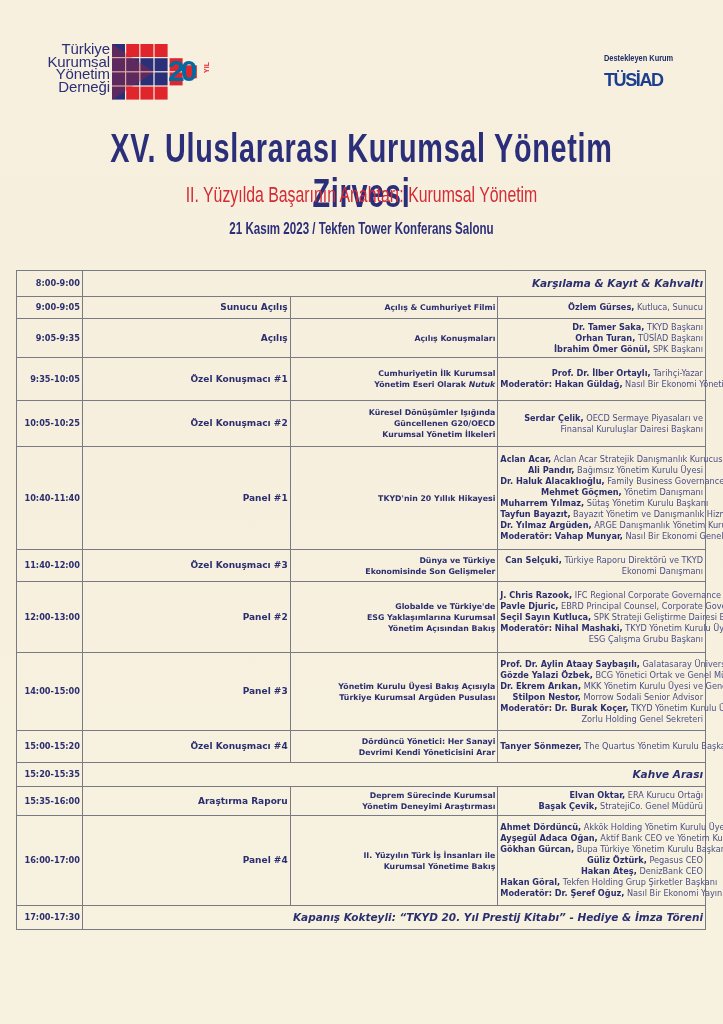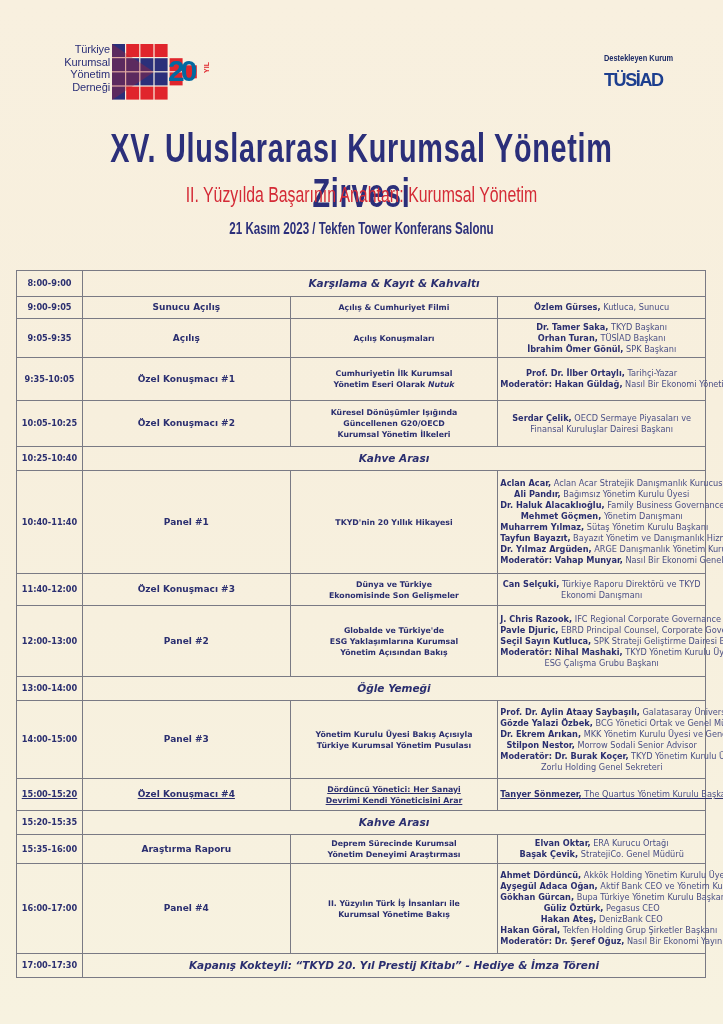--- a/index.html
+++ b/index.html
@@ -5,21 +5,21 @@
     html, body { margin: 0; padding: 0; }
     body {
       width: 723px; height: 1024px; overflow: hidden; position: relative;
       background: linear-gradient(180deg, #f8f0df 0%, #f7efdd 40%, #f7f2e0 100%);
       font-family: "DejaVu Sans", sans-serif;
       color: #2a2a6a;
     }
     .logo { position: absolute; left: 46px; top: 42px; width: 170px; height: 58px; }
     .logo-text {
       position: absolute; left: 0; top: 1px; width: 64px;
-      font-family: "Liberation Sans", sans-serif; font-size: 11px; line-height: 12.6px;
+      font-family: "Liberation Sans", sans-serif; font-size: 15px; line-height: 12.6px;
       color: #2b2f78; text-align: right; letter-spacing: -0.1px;
     }
     .logo-grid { position: absolute; left: 66px; top: 2px; width: 96px; height: 56px; }
     .logo-20 {
       position: absolute; left: 122px; top: 12px; font-family: "Liberation Sans", sans-serif;
       font-weight: bold; font-size: 30px; color: #0369a1; letter-spacing: -4px;
     }
     .logo-yil {
       position: absolute; left: 157px; top: 20px; font-size: 7px; color: #e0252c; font-weight: bold;
       writing-mode: vertical-rl; transform: rotate(180deg); font-family: "Liberation Sans", sans-serif;
@@ -48,21 +48,21 @@
       position: absolute; left: 0; width: 723px; text-align: center; top: 219px;
       font-family: "Liberation Sans", sans-serif; font-weight: bold; font-size: 17px; color: #2b2f7a;
       transform: scaleX(0.68); transform-origin: center; white-space: nowrap;
     }
     table.agenda {
       position: absolute; left: 16px; top: 270px; width: 690px;
       border-collapse: collapse; table-layout: fixed;
       font-family: "DejaVu Sans", sans-serif; font-size: 8.6px; color: #2b2f70;
     }
     table.agenda td {
-      border: 1.3px solid #7a7a84; text-align: center; vertical-align: middle; padding: 0 2px;
+      border: 1.3px solid #7a7a84; text-align: right; vertical-align: middle; padding: 0 2px;
       line-height: 11px;
     }
     .c-time { width: 61px; font-weight: bold; font-size: 8.2px; color: #2b2f70; }
     .c-session { width: 97px; font-weight: bold; font-size: 9px; }
     .c-topic { width: 162px; font-weight: bold; font-size: 7.8px; line-height: 11.5px; }
     .c-speakers { font-size: 8.2px; color: #4a4f86; line-height: 11.2px; }
     .c-speakers b { color: #2b2f70; }
     .c-full { font-weight: bold; font-style: italic; font-size: 10.5px; color: #2b2f70; }
     .line { display: block; white-space: nowrap; }
     .topic-em { font-style: italic; margin-top: 16px; }
@@ -160,24 +160,20 @@
         <td class="c-topic">
           <span class="line"><span>Küresel Dönüşümler Işığında</span></span>
           <span class="line"><span>Güncellenen G20/OECD</span></span>
           <span class="line"><span>Kurumsal Yönetim İlkeleri</span></span>
         </td>
         <td class="c-speakers">
           <span class="line"><b>Serdar Çelik,</b><span> OECD Sermaye Piyasaları ve</span></span>
           <span class="line"><b></b><span>Finansal Kuruluşlar Dairesi Başkanı</span></span>
         </td>
       </tr>
-      <tr style="height: 24px;">
-        <td class="c-time">10:25-10:40</td>
-        <td colspan="3" class="c-full">Kahve Arası</td>
-      </tr>
       <tr style="height: 103px;">
         <td class="c-time">10:40-11:40</td>
         <td class="c-session">Panel #1</td>
         <td class="c-topic">
           <span class="line"><span>TKYD'nin 20 Yıllık Hikayesi</span></span>
         </td>
         <td class="c-speakers">
           <span class="line"><b>Aclan Acar,</b><span> Aclan Acar Stratejik Danışmanlık Kurucusu</span></span>
           <span class="line"><b>Ali Pandır,</b><span> Bağımsız Yönetim Kurulu Üyesi</span></span>
           <span class="line"><b>Dr. Haluk Alacaklıoğlu,</b><span> Family Business Governance, LLP Kurucusu</span></span>
@@ -209,41 +205,37 @@
           <span class="line"><span>Yönetim Açısından Bakış</span></span>
         </td>
         <td class="c-speakers">
           <span class="line"><b>J. Chris Razook,</b><span> IFC Regional Corporate Governance Lead</span></span>
           <span class="line"><b>Pavle Djuric,</b><span> EBRD Principal Counsel, Corporate Governance</span></span>
           <span class="line"><b>Seçil Sayın Kutluca,</b><span> SPK Strateji Geliştirme Dairesi Başkan Yardımcısı</span></span>
           <span class="line"><b>Moderatör: Nihal Mashaki,</b><span> TKYD Yönetim Kurulu Üyesi ve</span></span>
           <span class="line"><b></b><span>ESG Çalışma Grubu Başkanı</span></span>
         </td>
       </tr>
-      <tr style="height: 24px;">
-        <td class="c-time">13:00-14:00</td>
-        <td colspan="3" class="c-full">Öğle Yemeği</td>
-      </tr>
       <tr style="height: 78px;">
         <td class="c-time">14:00-15:00</td>
         <td class="c-session">Panel #3</td>
         <td class="c-topic">
           <span class="line"><span>Yönetim Kurulu Üyesi Bakış Açısıyla</span></span>
-          <span class="line"><span>Türkiye Kurumsal Yönetim Pusulası</span></span>
+          <span class="line"><span>Türkiye Kurumsal Argüden Pusulası</span></span>
         </td>
         <td class="c-speakers">
           <span class="line"><b>Prof. Dr. Aylin Ataay Saybaşılı,</b><span> Galatasaray Üniversitesi İİBF Dekan Yardımcısı</span></span>
           <span class="line"><b>Gözde Yalazi Özbek,</b><span> BCG Yönetici Ortak ve Genel Müdür</span></span>
           <span class="line"><b>Dr. Ekrem Arıkan,</b><span> MKK Yönetim Kurulu Üyesi ve Genel Müdürü</span></span>
           <span class="line"><b>Stilpon Nestor,</b><span> Morrow Sodali Senior Advisor</span></span>
           <span class="line"><b>Moderatör: Dr. Burak Koçer,</b><span> TKYD Yönetim Kurulu Üyesi ve</span></span>
           <span class="line"><b></b><span>Zorlu Holding Genel Sekreteri</span></span>
         </td>
       </tr>
-      <tr style="height: 32px; text-decoration: underline;">
+      <tr style="height: 32px;">
         <td class="c-time">15:00-15:20</td>
         <td class="c-session">Özel Konuşmacı #4</td>
         <td class="c-topic">
           <span class="line"><span>Dördüncü Yönetici: Her Sanayi</span></span>
           <span class="line"><span>Devrimi Kendi Yöneticisini Arar</span></span>
         </td>
         <td class="c-speakers">
           <span class="line"><b>Tanyer Sönmezer,</b><span> The Quartus Yönetim Kurulu Başkanı</span></span>
         </td>
       </tr>

